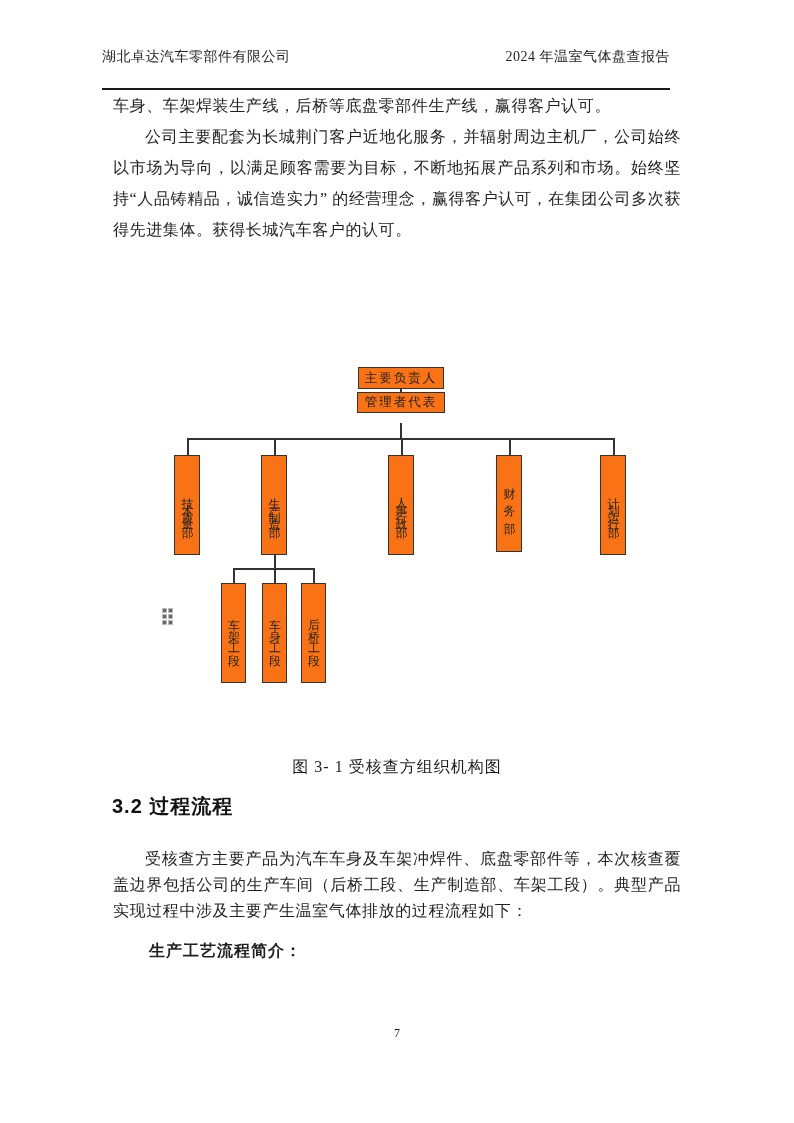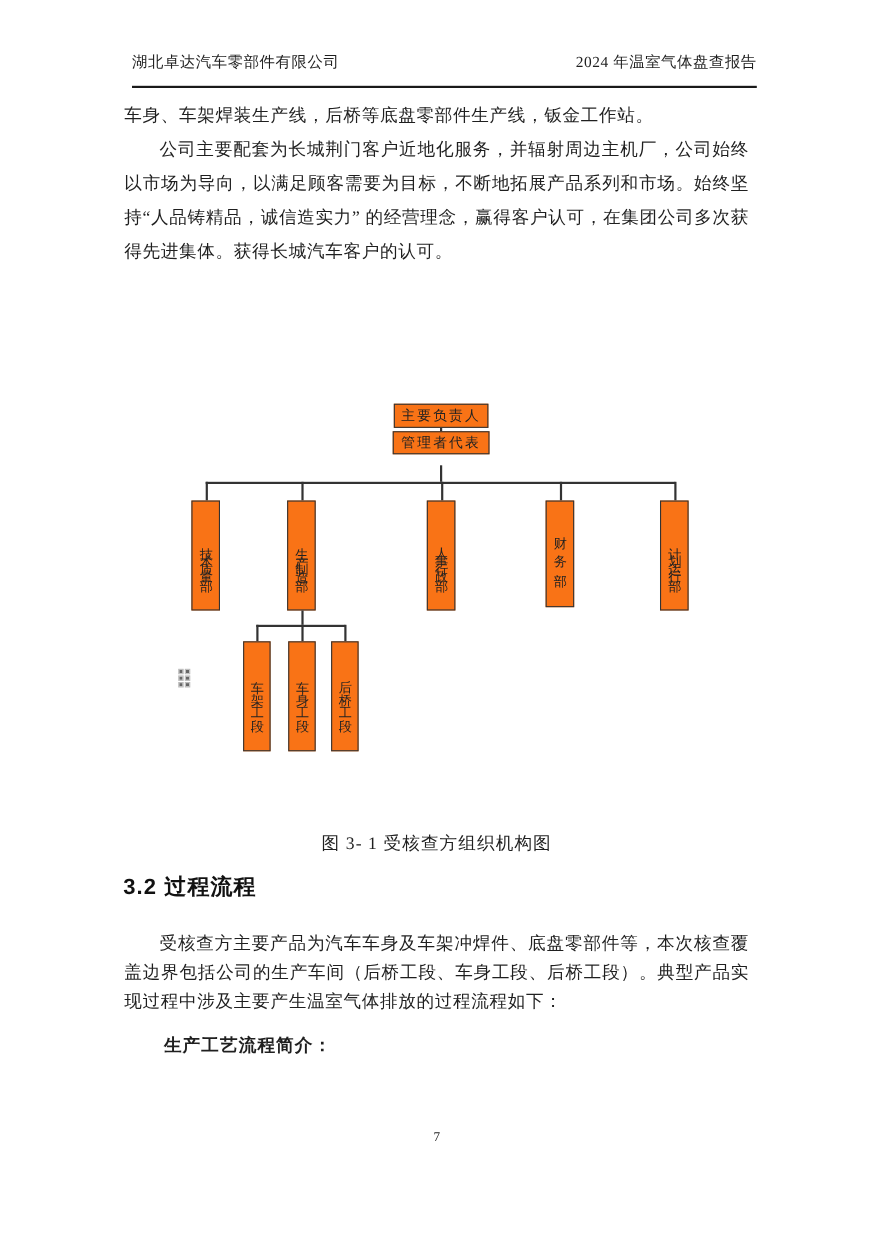--- a/index.html
+++ b/index.html
@@ -9,27 +9,27 @@
     height: 1123px;
     background: #ffffff;
     font-family: "Liberation Serif", serif;
     color: #1f1f1f;
     overflow: hidden;
   }
 
   
   .header {
     position: absolute;
-    left: 120px; top: 48px;
+    left: 102px; top: 48px;
     width: 568px;
     display: flex;
     justify-content: space-between;
     align-items: flex-end;
     font-size: 14px;
-    padding-bottom: 12px;
+    padding-bottom: 22px;
     border-bottom: 2px solid #1a1a1a;
     letter-spacing: 0.5px;
   }
 
   
   .bodytext {
     position: absolute;
     left: 113px;
     width: 568px;
     font-size: 16px;
@@ -129,21 +129,21 @@
 <body>
 
 <div class="page">
 
   <div class="header">
     <span>湖北卓达汽车零部件有限公司</span>
     <span>2024 年温室气体盘查报告</span>
   </div>
 
   <div class="bodytext block-top">
-    <p>车身、车架焊装生产线，后桥等底盘零部件生产线，钣金工作站。</p>
+    <p>车身、车架焊装生产线，后桥等底盘零部件生产线，赢得客户认可。</p>
     <p class="indent">公司主要配套为长城荆门客户近地化服务，并辐射周边主机厂，公司始终以市场为导向，以满足顾客需要为目标，不断地拓展产品系列和市场。始终坚持“人品铸精品，诚信造实力” 的经营理念，赢得客户认可，在集团公司多次获得先进集体。获得长城汽车客户的认可。</p>
   </div>
 
   <div class="diagram">
 
     <div class="obox" style="left:245px; top:7px; width:86px; height:22px;">主要负责人</div>
     <div class="oline v" style="left:287px; top:29px; height:13px;"></div>
 
     <div class="obox" style="left:244px; top:32px; width:88px; height:21px;">管理者代表</div>
     <div class="oline v" style="left:287px; top:63px; height:15px;"></div>
@@ -179,21 +179,21 @@
         <span></span>
         <span></span>
     </div>
   </div>
 
   <div class="fig-caption">图 3- 1 受核查方组织机构图</div>
 
   <div class="section-heading">3.2 过程流程</div>
 
   <div class="bodytext block-p4">
-    <p class="indent">受核查方主要产品为汽车车身及车架冲焊件、底盘零部件等，本次核查覆盖边界包括公司的生产车间（后桥工段、车身工段、后桥工段）。典型产品实现过程中涉及主要产生温室气体排放的过程流程如下：</p>
+    <p class="indent">受核查方主要产品为汽车车身及车架冲焊件、底盘零部件等，本次核查覆盖边界包括公司的生产车间（后桥工段、生产制造部、车架工段）。典型产品实现过程中涉及主要产生温室气体排放的过程流程如下：</p>
   </div>
 
   <div class="sub-label">生产工艺流程简介：</div>
 
 
   <div class="page-number">7</div>
 
 </div>
 
 </body></html>

